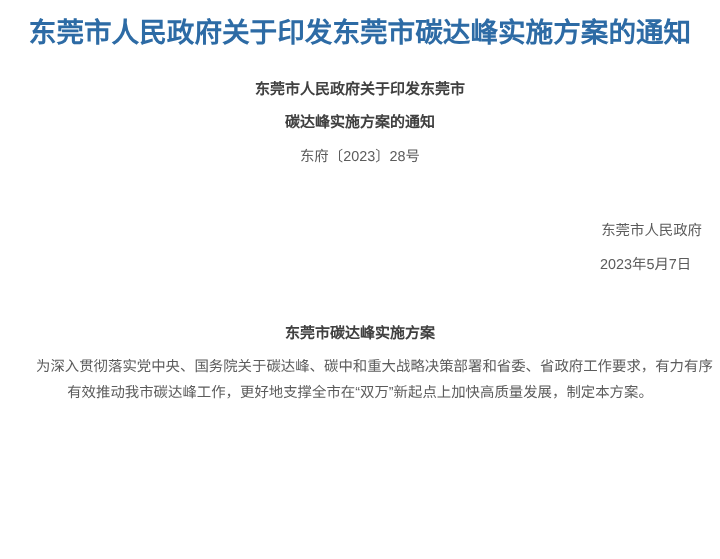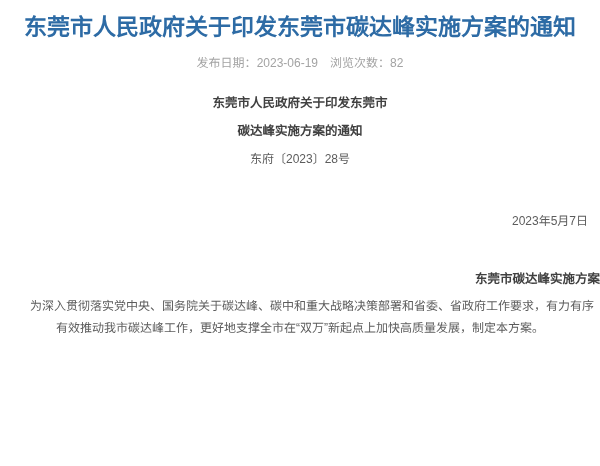--- a/index.html
+++ b/index.html
@@ -63,24 +63,24 @@
   }
   .signature {
     margin-top: 37px;
     text-align: right;
     font-size: 12px;
     line-height: 22px;
     color: #5c5c5c;
   }
   .signature p { margin: 0; }
   .signer-name { padding-right: 15px; }
-  .signed-date { padding-right: 12px; margin-top: 6px !important; }
+  .signed-date { padding-right: 24px; margin-top: 6px !important; }
   .plan-title {
     margin: 36px 0 0 0;
-    text-align: right;
+    text-align: center;
     font-size: 12.5px;
     line-height: 22px;
     font-weight: 700;
     color: #404040;
   }
   .plan-intro {
     margin: 5px 4px 0 4px;
     text-indent: 2em;
     font-size: 12px;
     line-height: 22px;
@@ -89,33 +89,31 @@
     word-break: break-all;
   }
 </style>
 </head>
 <body>
 
 <div class="page">
 
   <h1 class="page-title">东莞市人民政府关于印发东莞市碳达峰实施方案的通知</h1>
 
-  <div class="meta-row">
-    <span class="meta-item">发布日期：</span><span class="meta-item">2023-06-19</span><span class="meta-gap"></span><span class="meta-item">浏览次数：</span><span class="meta-item">82</span>
-  </div>
 
   <div class="notice-head">
     <p>东莞市人民政府关于印发东莞市</p>
     <p>碳达峰实施方案的通知</p>
     <p class="doc-number">东府〔2023〕28号</p>
   </div>
 
 
 
   <div class="signature">
+    <p class="signer-name">东莞市人民政府</p>
     <p class="signed-date">2023年5月7日</p>
   </div>
 
   <p class="plan-title">东莞市碳达峰实施方案</p>
 
   <p class="plan-intro">为深入贯彻落实党中央、国务院关于碳达峰、碳中和重大战略决策部署和省委、省政府工作要求，有力有序有效推动我市碳达峰工作，更好地支撑全市在“双万”新起点上加快高质量发展，制定本方案。</p>
 
 </div>
 
 </body></html>

